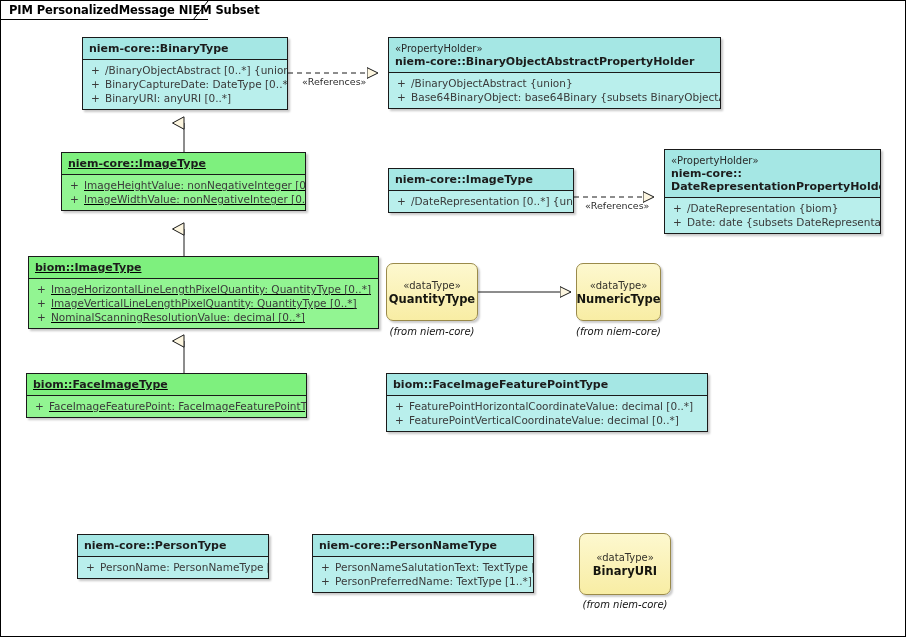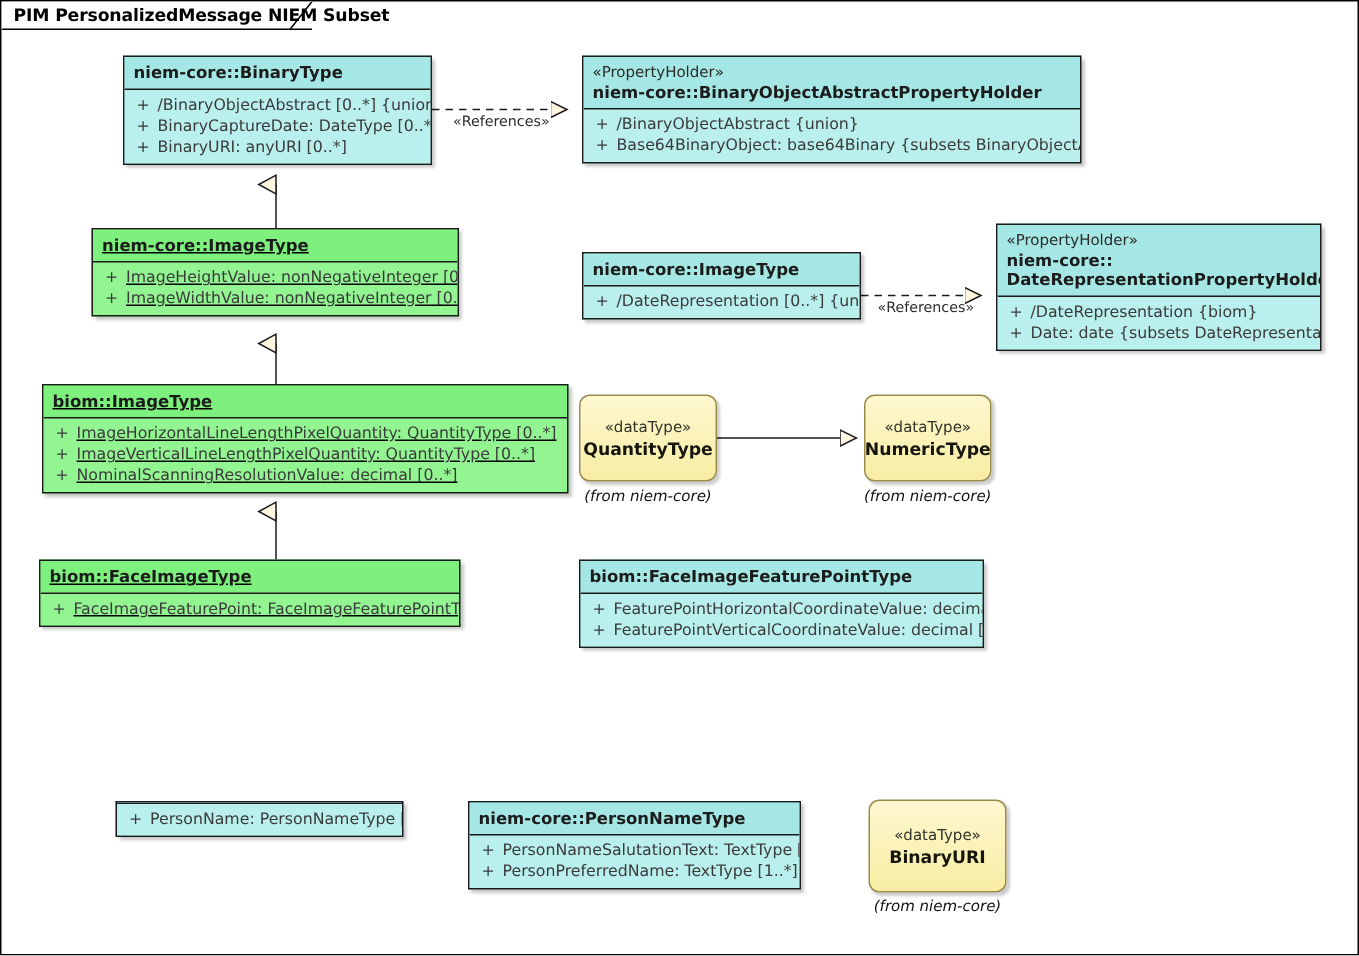--- a/index.html
+++ b/index.html
@@ -255,31 +255,34 @@
       <span class="stereo">«PropertyHolder»</span>
       <span class="nm">niem-core::</span>
       <span class="nm">DateRepresentationPropertyHolder</span>
     </div>
     <div class="compartment">
       <div class="attr-row"><span class="vis">+</span><span>/DateRepresentation {biom}</span></div>
       <div class="attr-row"><span class="vis">+</span><span>Date: date {subsets DateRepresentation}</span></div>
     </div>
   </div>
 
-  <div class="uml-class cls-cyan" style="left:385px; top:372px; width:270px; z-index:2;">
+  <div class="uml-class cls-cyan" style="left:385px; top:372px; width:322px; z-index:2;">
     <div class="hdr">
       <span class="nm">biom::FaceImageFeaturePointType</span>
     </div>
     <div class="compartment">
       <div class="attr-row"><span class="vis">+</span><span>FeaturePointHorizontalCoordinateValue: decimal [0..*]</span></div>
       <div class="attr-row"><span class="vis">+</span><span>FeaturePointVerticalCoordinateValue: decimal [0..*]</span></div>
     </div>
   </div>
 
   <div class="uml-class cls-cyan" style="left:76px; top:533px; width:192px; z-index:2;">
+    <div class="hdr">
+      <span class="nm">niem-core::PersonType</span>
+    </div>
     <div class="compartment">
       <div class="attr-row"><span class="vis">+</span><span>PersonName: PersonNameType [0..*]</span></div>
     </div>
   </div>
 
   <div class="uml-class cls-cyan" style="left:311px; top:533px; width:222px; z-index:2;">
     <div class="hdr">
       <span class="nm">niem-core::PersonNameType</span>
     </div>
     <div class="compartment">

